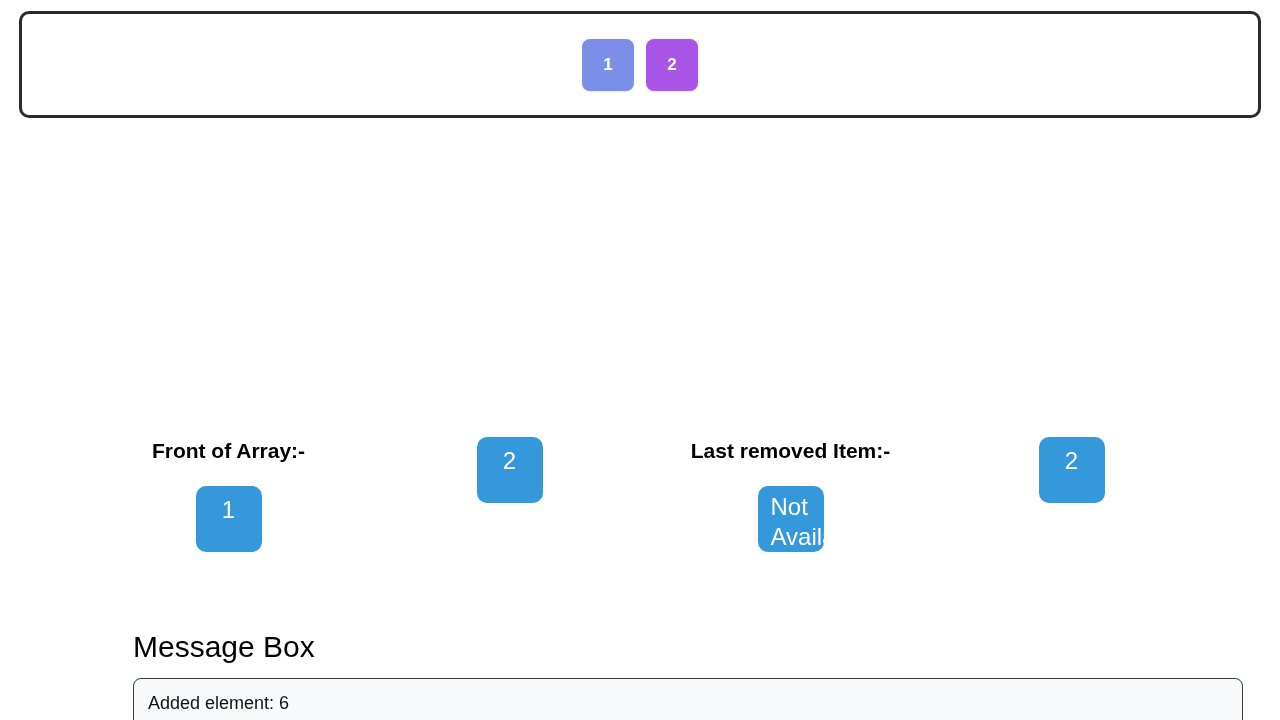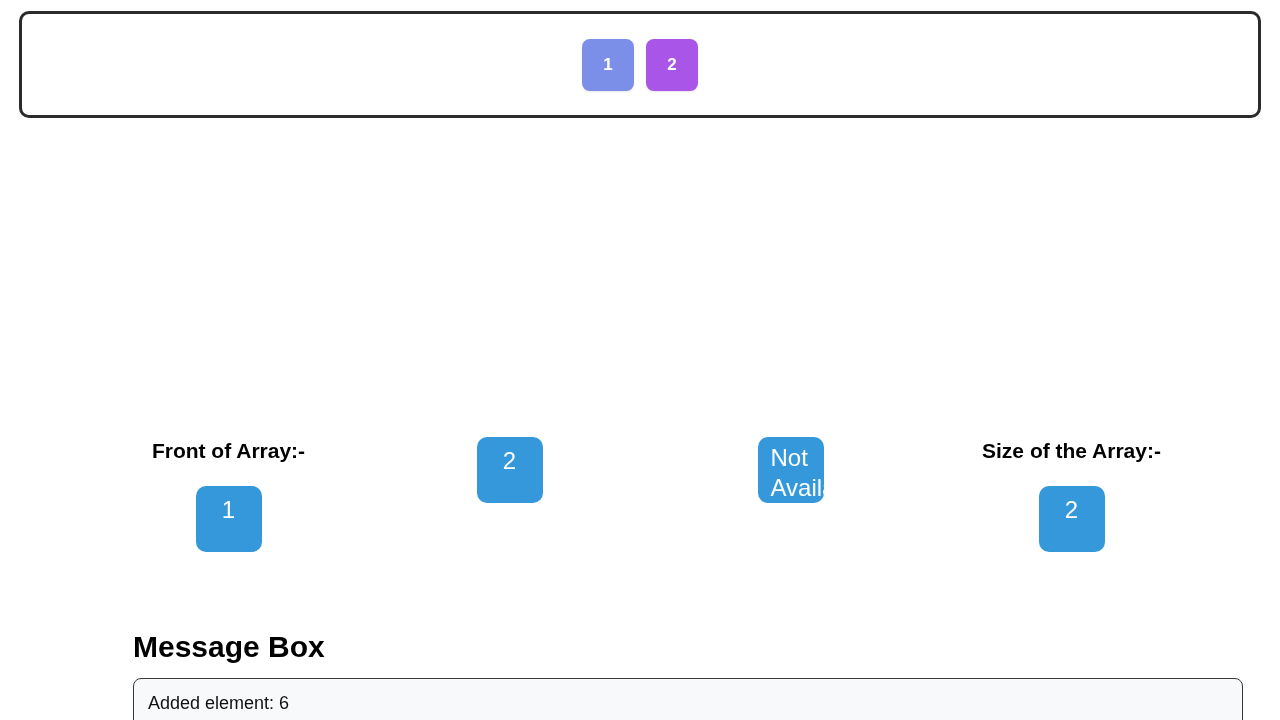--- a/index.html
+++ b/index.html
@@ -102,21 +102,21 @@
     white-space: normal;
   }
 
   
   #message-heading {
     position: absolute;
     left: 133px;
     top: 628px;
     margin: 0;
     font-size: 30px;
-    font-weight: bold;
+    font-weight: normal;
     line-height: 38px;
     color: #000000;
   }
 
   #message-box {
     position: absolute;
     left: 133px;
     top: 678px;
     width: 1110px;
     height: 60px;
@@ -148,25 +148,25 @@
   <div class="stat-col">
     <div class="stat-label">Front of Array:-</div>
     <div class="stat-value-box" style="background: rgb(52, 152, 219);">1</div>
   </div>
 
   <div class="stat-col">
     <div class="stat-value-box" style="background: rgb(52, 152, 219);">2</div>
   </div>
 
   <div class="stat-col">
+    <div class="stat-label">Last removed Item:-</div>
     <div class="stat-value-box overflow-text" style="background: rgb(52, 152, 219);">Not Available</div>
   </div>
 
   <div class="stat-col">
-    <div class="stat-label">Size of the Array:-</div>
     <div class="stat-value-box" style="background: rgb(52, 152, 219);">2</div>
   </div>
 
 </div>
 
 <h2 id="message-heading">Message Box</h2>
 <div id="message-box">
   <div>Added element: 6</div>
 </div>
 

